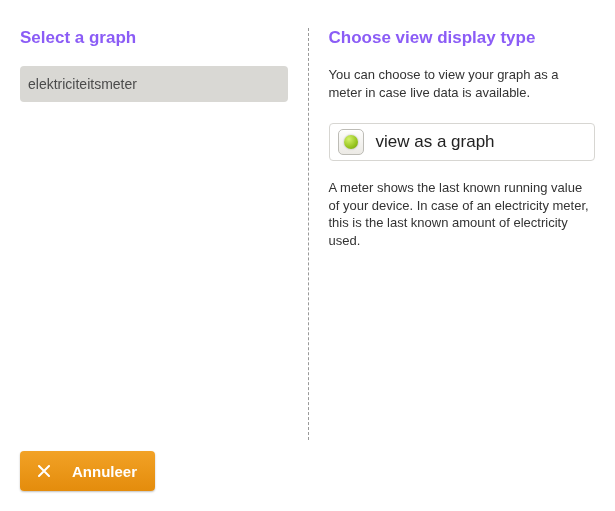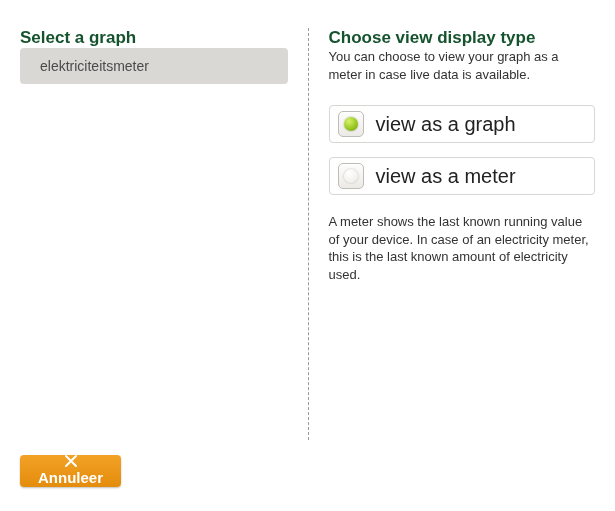--- a/index.html
+++ b/index.html
@@ -28,27 +28,28 @@
     padding: 0 20px 0 20px;
   }
   .col-right {
     width: 50%;
     padding: 0 20px 0 20px;
     border-left: 1px dashed #999;
   }
   h2 {
     font-size: 17px;
     font-weight: bold;
-    color: #14532d;
+    color: #8b5cf6;
+    margin-bottom: 18px;
   }
   .graph-pill {
     background: #d9d8d4;
     color: #4b4b4b;
     font-size: 14px;
-    padding: 10px 20px;
+    padding: 10px 8px;
     border-radius: 4px;
   }
   .desc {
     font-size: 13px;
     color: #333;
     line-height: 1.35;
     margin-bottom: 22px;
   }
   .note {
     font-size: 13px;
@@ -82,45 +83,44 @@
     width: 14px;
     height: 14px;
     border-radius: 50%;
     background: radial-gradient(circle at 35% 30%, #d4f26a, #96c41f 60%, #6f9a12);
     box-shadow: 0 0 2px rgba(0,0,0,0.3);
   }
   .radio-dot.empty {
     background: radial-gradient(circle at 35% 30%, #ffffff, #f2f2ef 60%, #e4e3df);
   }
   .option-label {
-    font-size: 20px;
+    font-size: 17px;
     color: #222;
   }
   .footer {
     position: absolute;
     left: 0; right: 0; bottom: 0;
     height: 66px;
     display: flex;
     align-items: center;
     justify-content: space-between;
     padding: 0 20px 14px 20px;
   }
   .btn {
     display: inline-flex;
     align-items: center;
-    gap: 2px;
-    height: 32px;
+    gap: 22px;
+    height: 40px;
     padding: 0 18px;
     border: none;
     border-radius: 4px;
     font-size: 15px;
     font-weight: bold;
     color: #fff;
     cursor: pointer;
-    flex-direction: column;
   }
   .btn-cancel {
     background: linear-gradient(#f2a226, #e48c0c);
     box-shadow: 0 1px 2px rgba(0,0,0,0.25);
   }
   .btn-submit {
     background: #c8c8c5;
     color: #ffffff;
     cursor: default;
   }
@@ -142,26 +142,20 @@
       <h2>Choose view display type</h2>
       <p class="desc">You can choose to view your graph as a meter in case live data is available.</p>
 
       <div class="option">
         <span class="radio-box">
           <span class="radio-dot"></span>
         </span>
         <span class="option-label">view as a graph</span>
       </div>
 
-      <div class="option">
-        <span class="radio-box">
-          <span class="radio-dot empty"></span>
-        </span>
-        <span class="option-label">view as a meter</span>
-      </div>
 
       <p class="note">A meter shows the last known running value of your device.  In case of an electricity meter, this is the last known amount of electricity used.</p>
     </div>
 
   </div>
 
   <div class="footer">
     <button class="btn btn-cancel">
       <svg class="icon-svg" width="12" height="12" viewBox="0 0 12 12">
         <path d="M1 1 L11 11 M11 1 L1 11" stroke="#ffffff" stroke-width="2" stroke-linecap="round" fill="none"></path>

